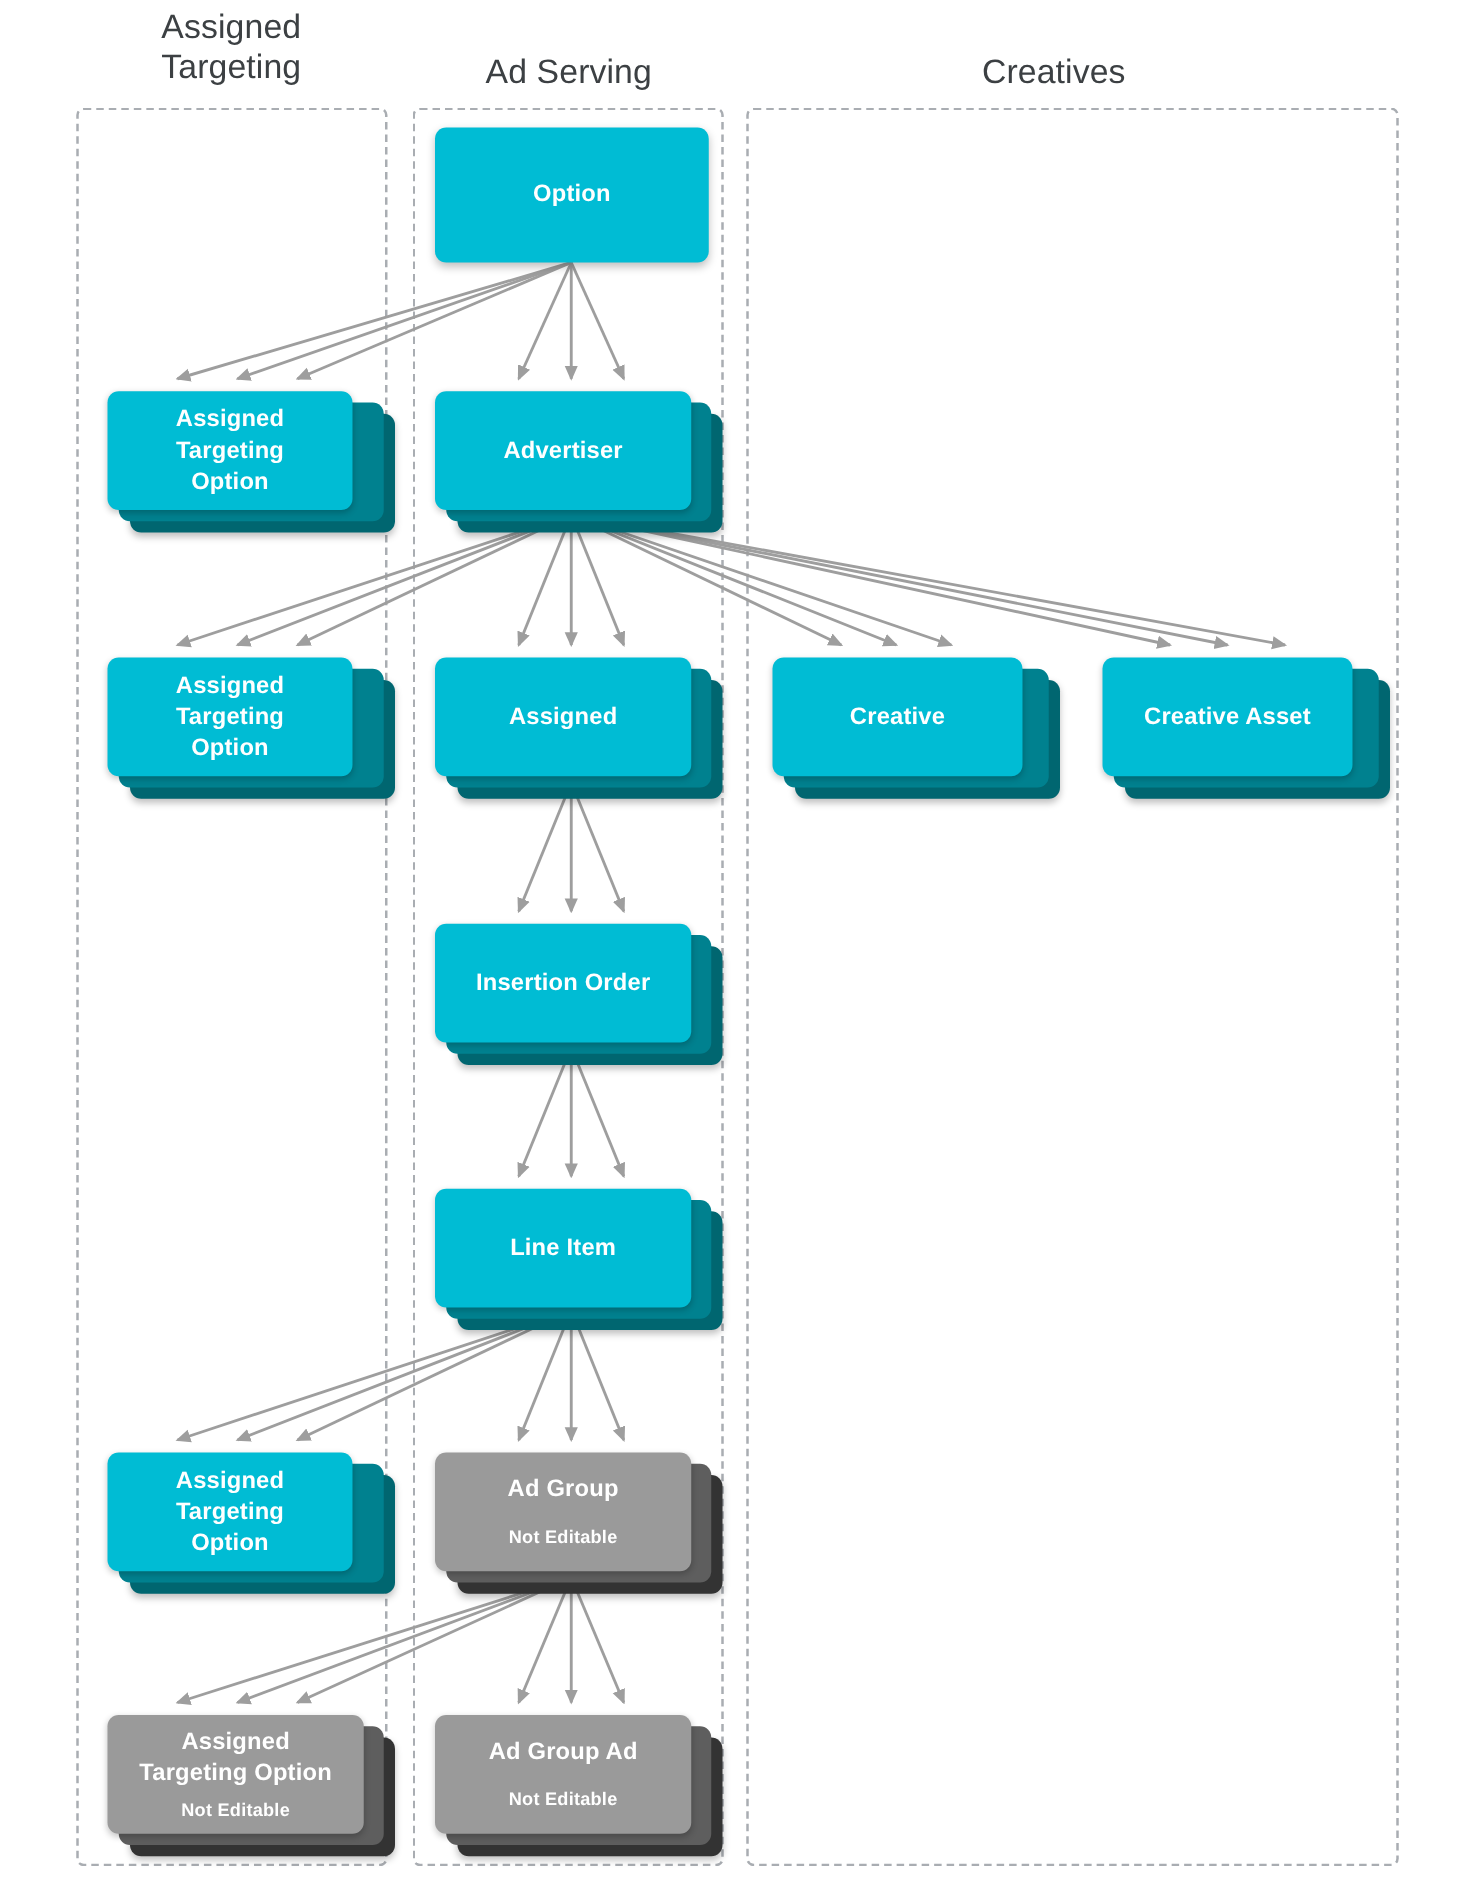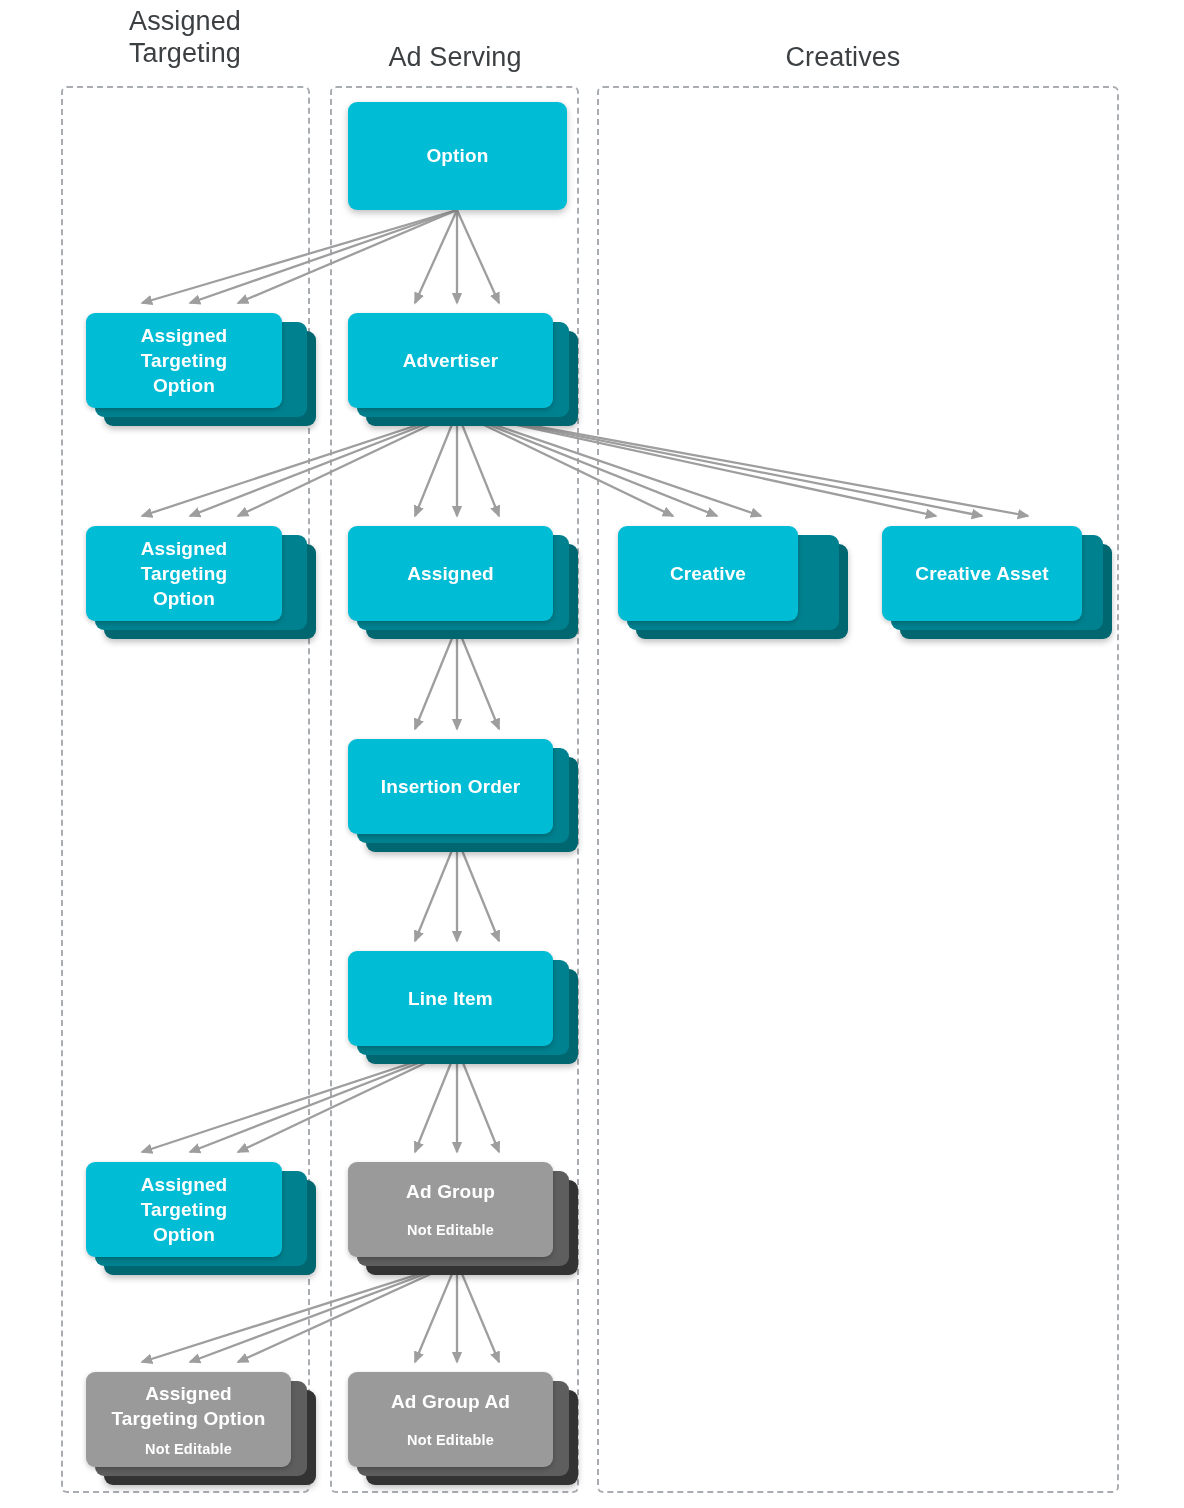--- a/index.html
+++ b/index.html
@@ -230,21 +230,21 @@
     <div class="layer l3" style="left:18px; top:18px; width:212px; height:95px;"></div>
     <div class="layer l2" style="left:9px; top:9px; width:212px; height:95px;"></div>
     <div class="layer face" style="width:205px; height:95px;">
       <div class="label">Assigned</div>
     </div>
   </div>
 
   <div class="node cyan" style="left:618px; top:526px; width:230px; height:113px;">
     <div class="layer l3" style="left:18px; top:18px; width:212px; height:95px;"></div>
     <div class="layer l2" style="left:9px; top:9px; width:212px; height:95px;"></div>
-    <div class="layer face" style="width:180px; height:95px;align-items:center;">
+    <div class="layer face" style="width:200px; height:95px;align-items:center;">
       <div class="label">Creative</div>
     </div>
   </div>
 
   <div class="node cyan" style="left:882px; top:526px; width:230px; height:98px;">
     <div class="layer l3" style="left:18px; top:18px; width:212px; height:95px;"></div>
     <div class="layer l2" style="left:9px; top:9px; width:212px; height:95px;"></div>
     <div class="layer face" style="width:200px; height:95px;">
       <div class="label">Creative Asset</div>
     </div>

